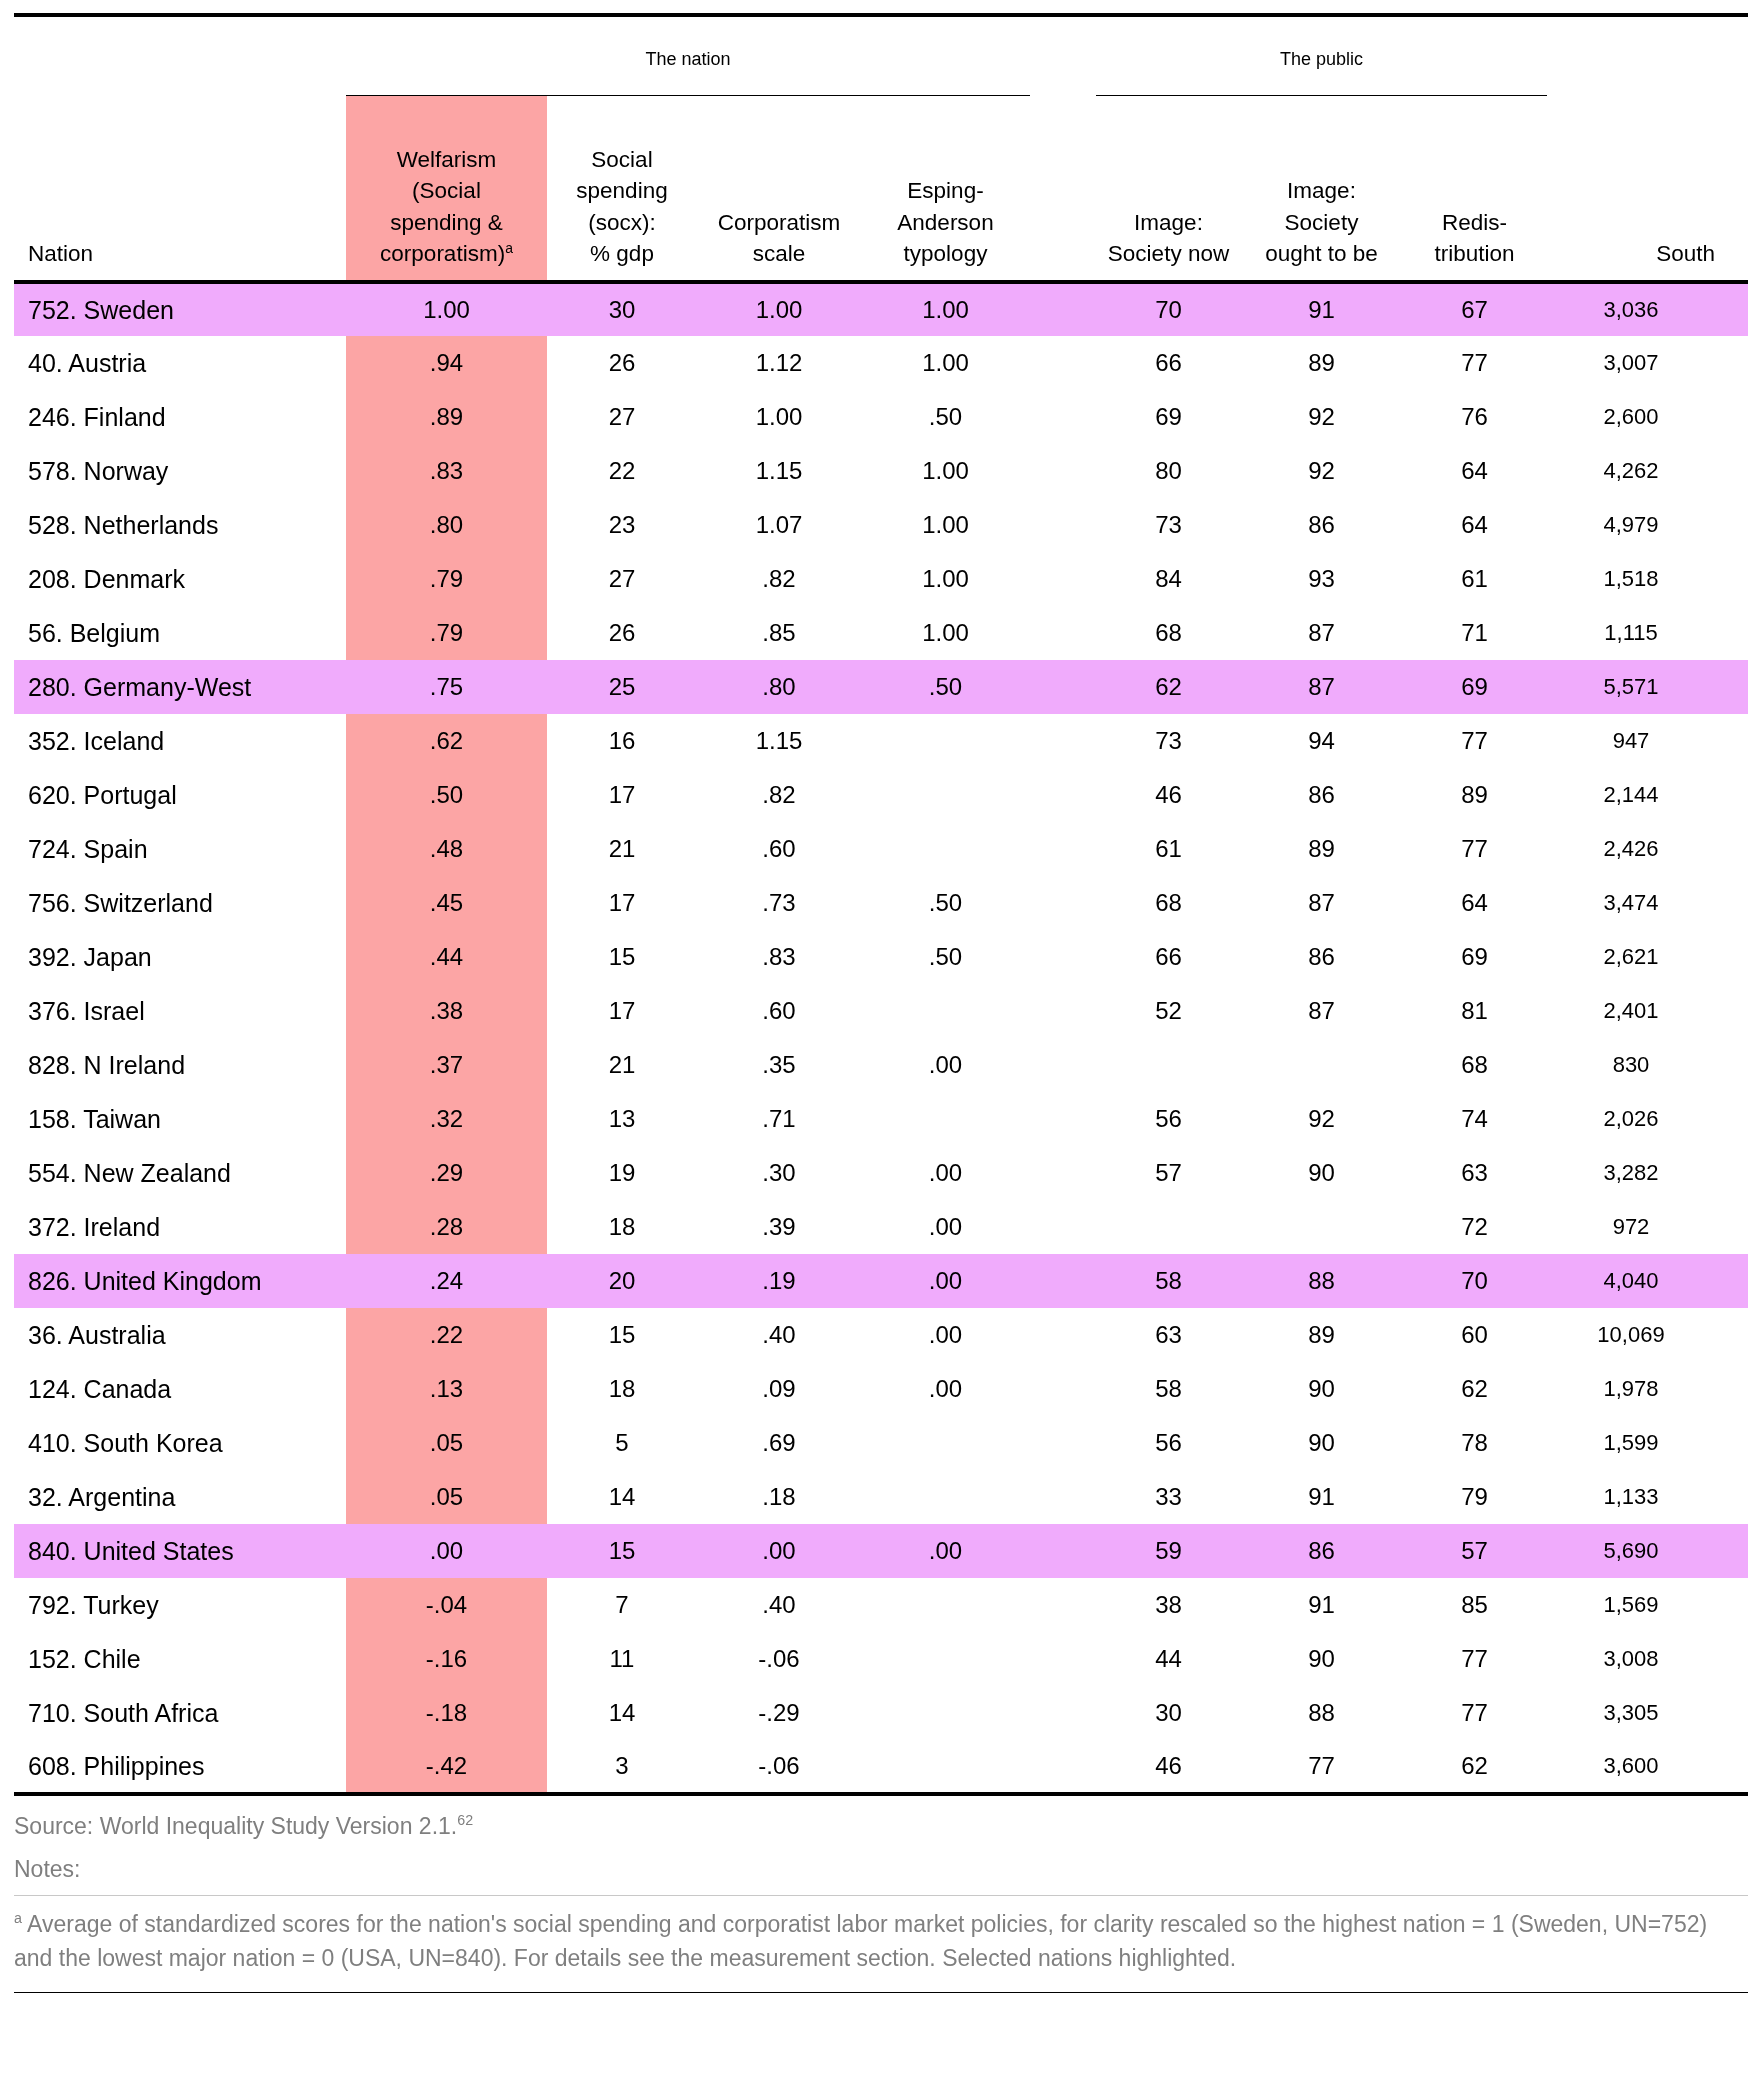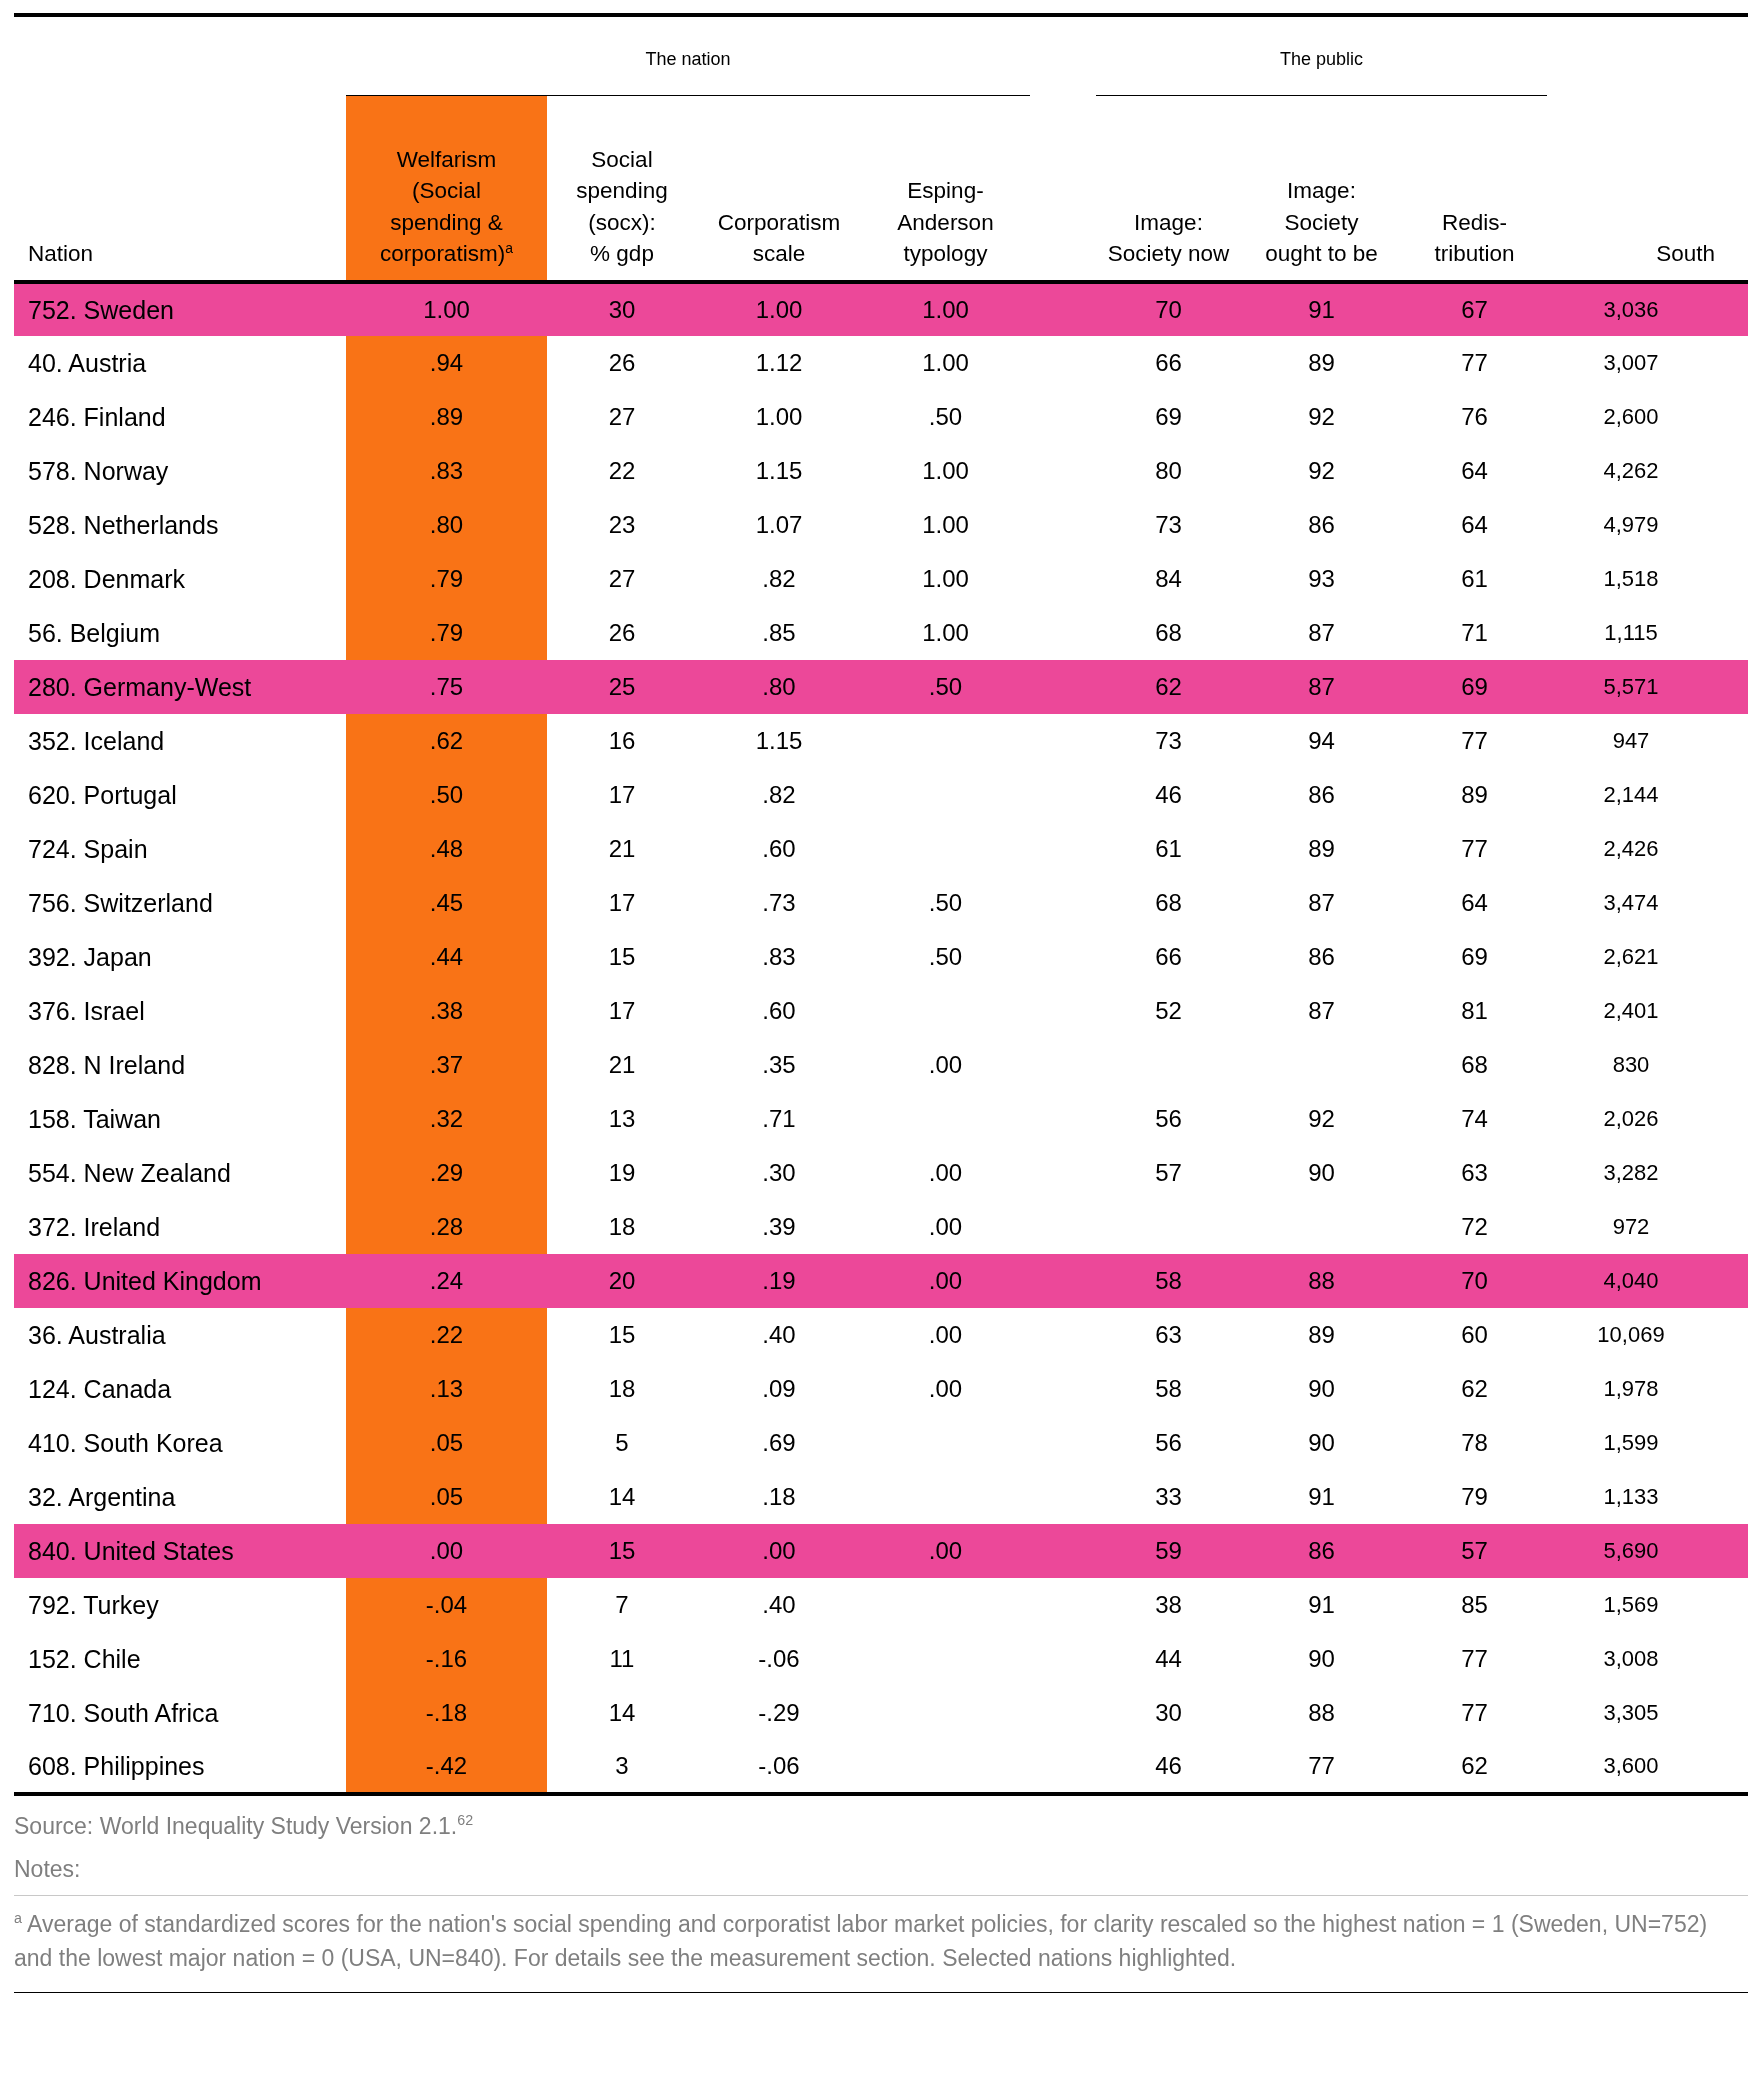--- a/index.html
+++ b/index.html
@@ -50,22 +50,22 @@
   tbody td {
     font-size: 24px;
     height: 54px;
     text-align: center;
     vertical-align: middle;
   }
   tbody td.c-nation { text-align: left; padding-left: 14px; font-size: 25px; }
   tbody td.c-cases  { text-align: center; padding-right: 33px; font-size: 22px; }
   tbody tr:last-child td { border-bottom: 4.7px solid #000000; }
 
-  .shade { background: #f97316; }
-  tr.hl td { background: #ec4899; }
+  .shade { background: #fca5a5; }
+  tr.hl td { background: #f0abfc; }
 
   sup { font-size: 62%; line-height: 0; }
 
   
   .footer {
     width: 1734px;
     color: #7f7f7f;
     font-size: 23px;
     line-height: 1.5;
     padding-top: 13px;

